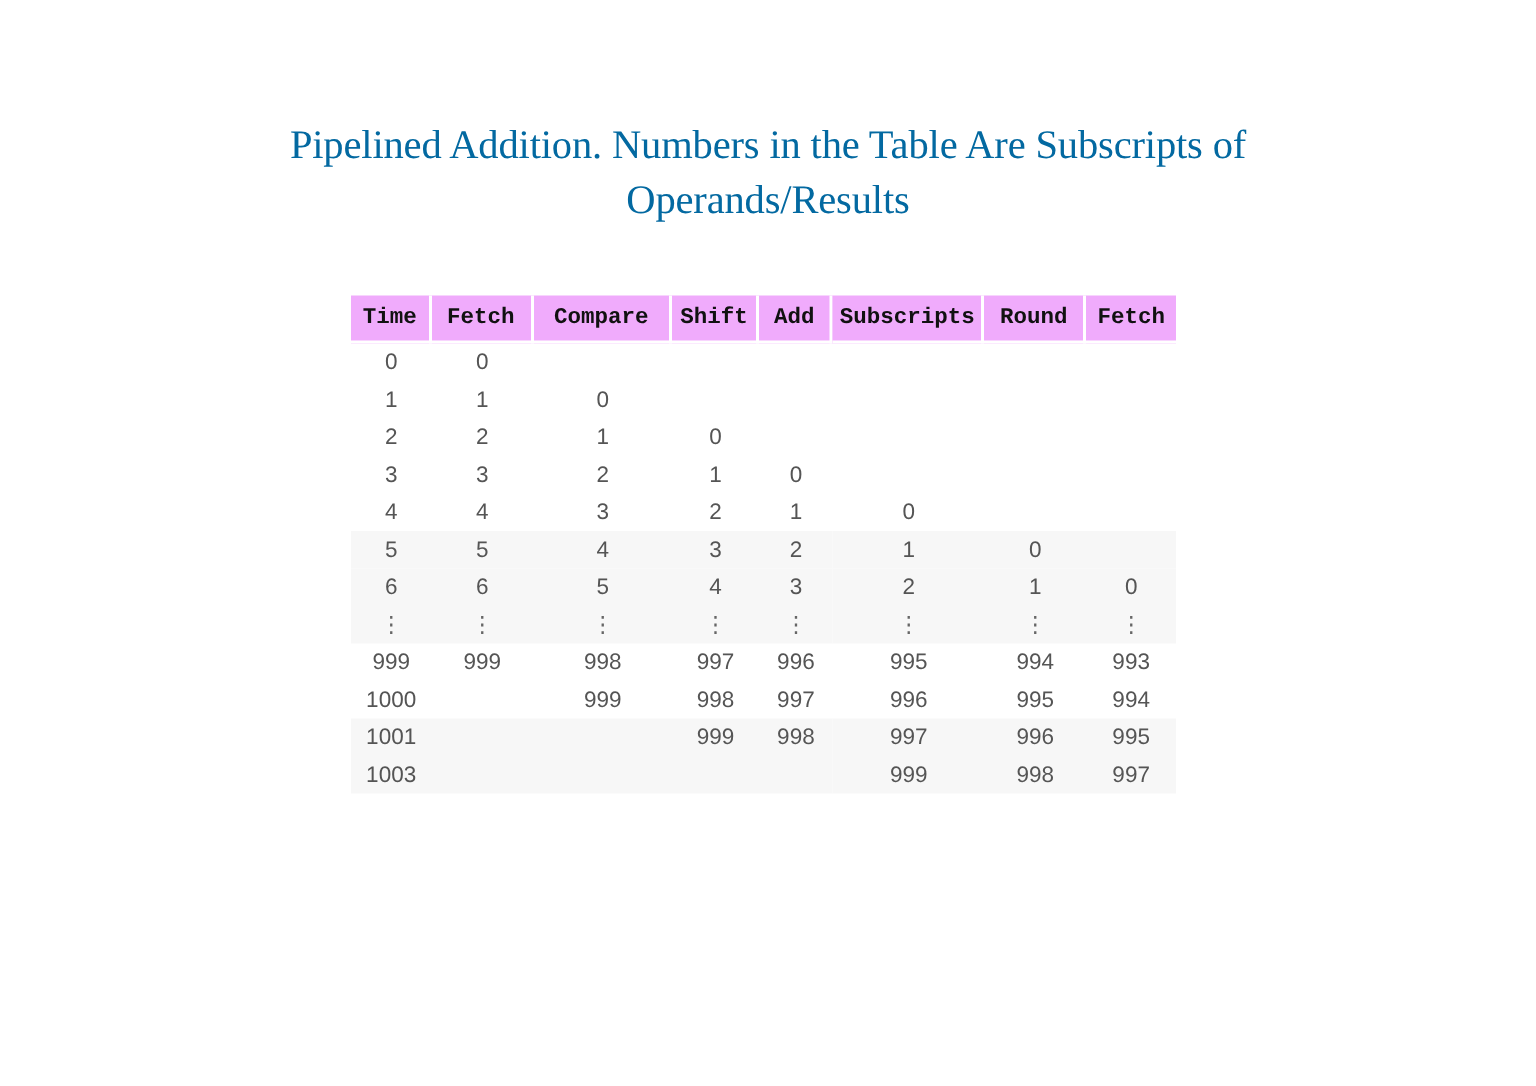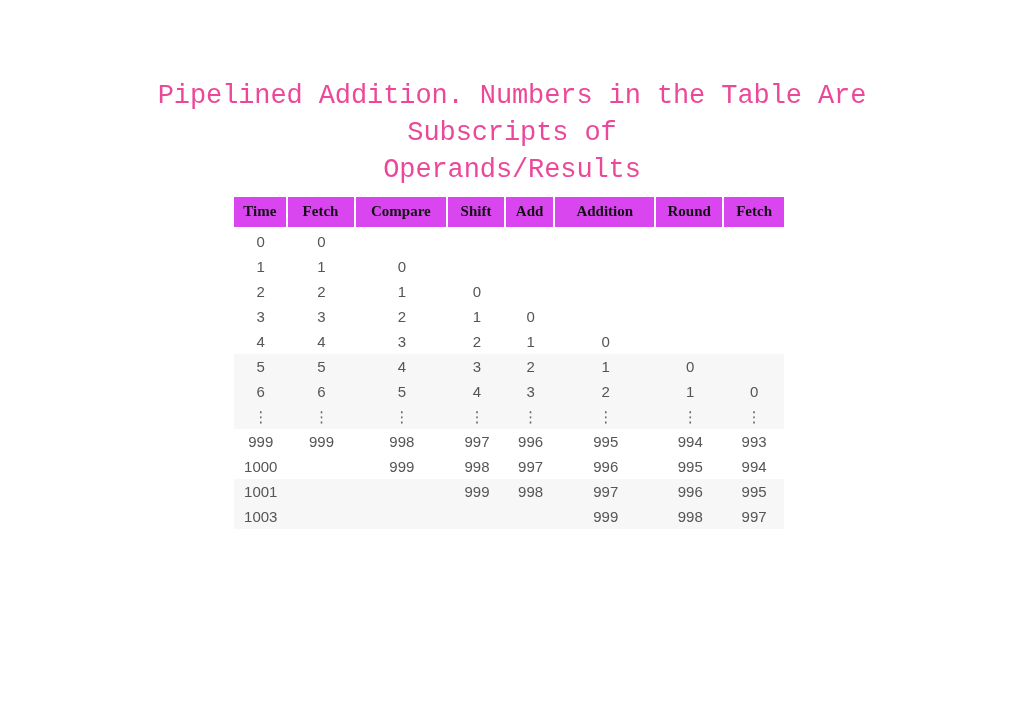--- a/index.html
+++ b/index.html
@@ -15,25 +15,25 @@
     font-family: "Liberation Sans", sans-serif;
   }
 
   
   #slide-title {
     position: absolute;
     left: 112px;
     top: 78px;
     width: 800px;
     text-align: center;
-    font-family: Liberation Mono, monospace;
+    font-family: Liberation Serif, serif;
     font-size: 27px;
     font-weight: 400;
     line-height: 37px;
-    color: #ec4899;
+    color: #0369a1;
     letter-spacing: -0.1px;
   }
   #slide-title .title-line {
     display: block;
   }
 
   
   #pipeline-table {
     position: absolute;
     left: 234px;
@@ -52,23 +52,23 @@
   .c-time      { width: 52px; }
   .c-fetch     { width: 66px; }
   .c-compare   { width: 90px; }
   .c-shift     { width: 56px; }
   .c-add       { width: 48px; }
   .c-normalize { width: 98px; }
   .c-round     { width: 66px; }
   .c-store     { width: 58px; }
 
   table.pipe thead th {
-    background: #d946ef;
+    background: #f0abfc;
     color: #111111;
-    font-family: Liberation Serif, serif;
+    font-family: Liberation Mono, monospace;
     font-size: 15px;
     font-weight: bold;
     text-align: center;
     padding: 6px 0 7px 0;
     border-right: 2px solid #ffffff;
     border-bottom: 2px solid #ffffff;
     white-space: nowrap;
   }
   table.pipe thead th:last-child {
     border-right: none;
@@ -122,21 +122,21 @@
         <col class="c-round">
         <col class="c-store">
     </colgroup>
     <thead>
       <tr id="header-row">
           <th>Time</th>
           <th>Fetch</th>
           <th>Compare</th>
           <th>Shift</th>
           <th>Add</th>
-          <th>Addition</th>
+          <th>Subscripts</th>
           <th>Round</th>
           <th>Fetch</th>
         </tr>
     </thead>
     <tbody id="table-body">
         <tr>
           <td>0</td>
           <td>0</td>
           <td></td>
           <td></td>

